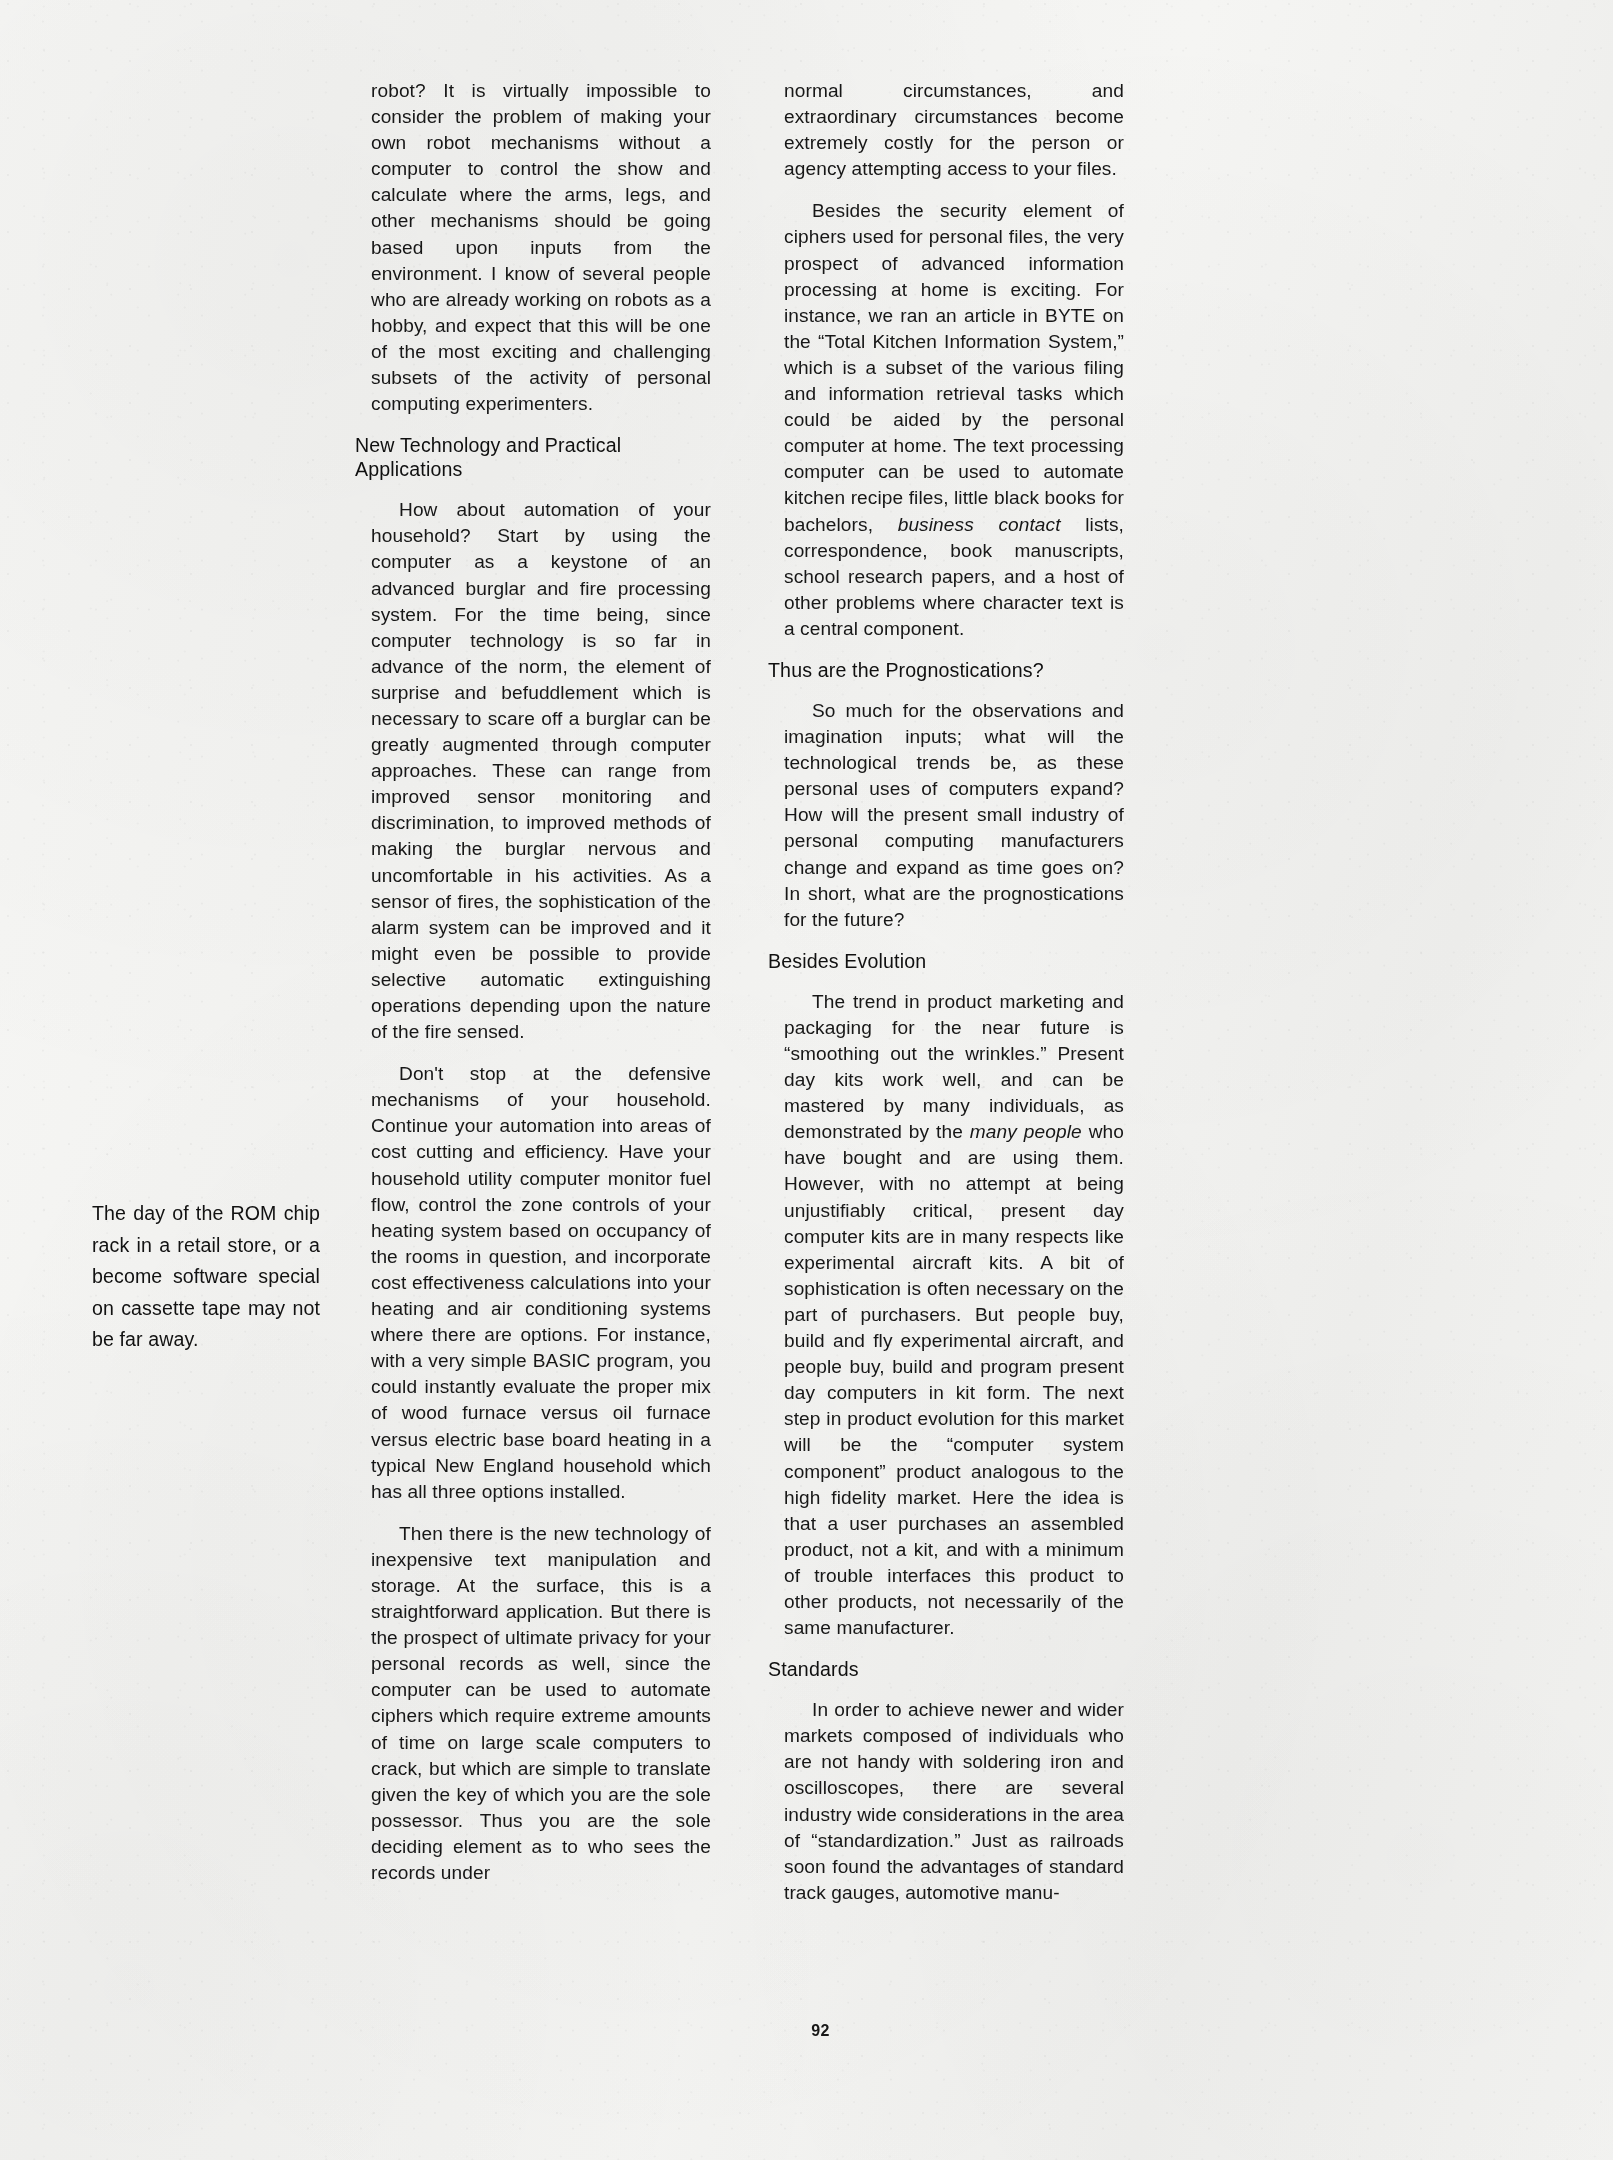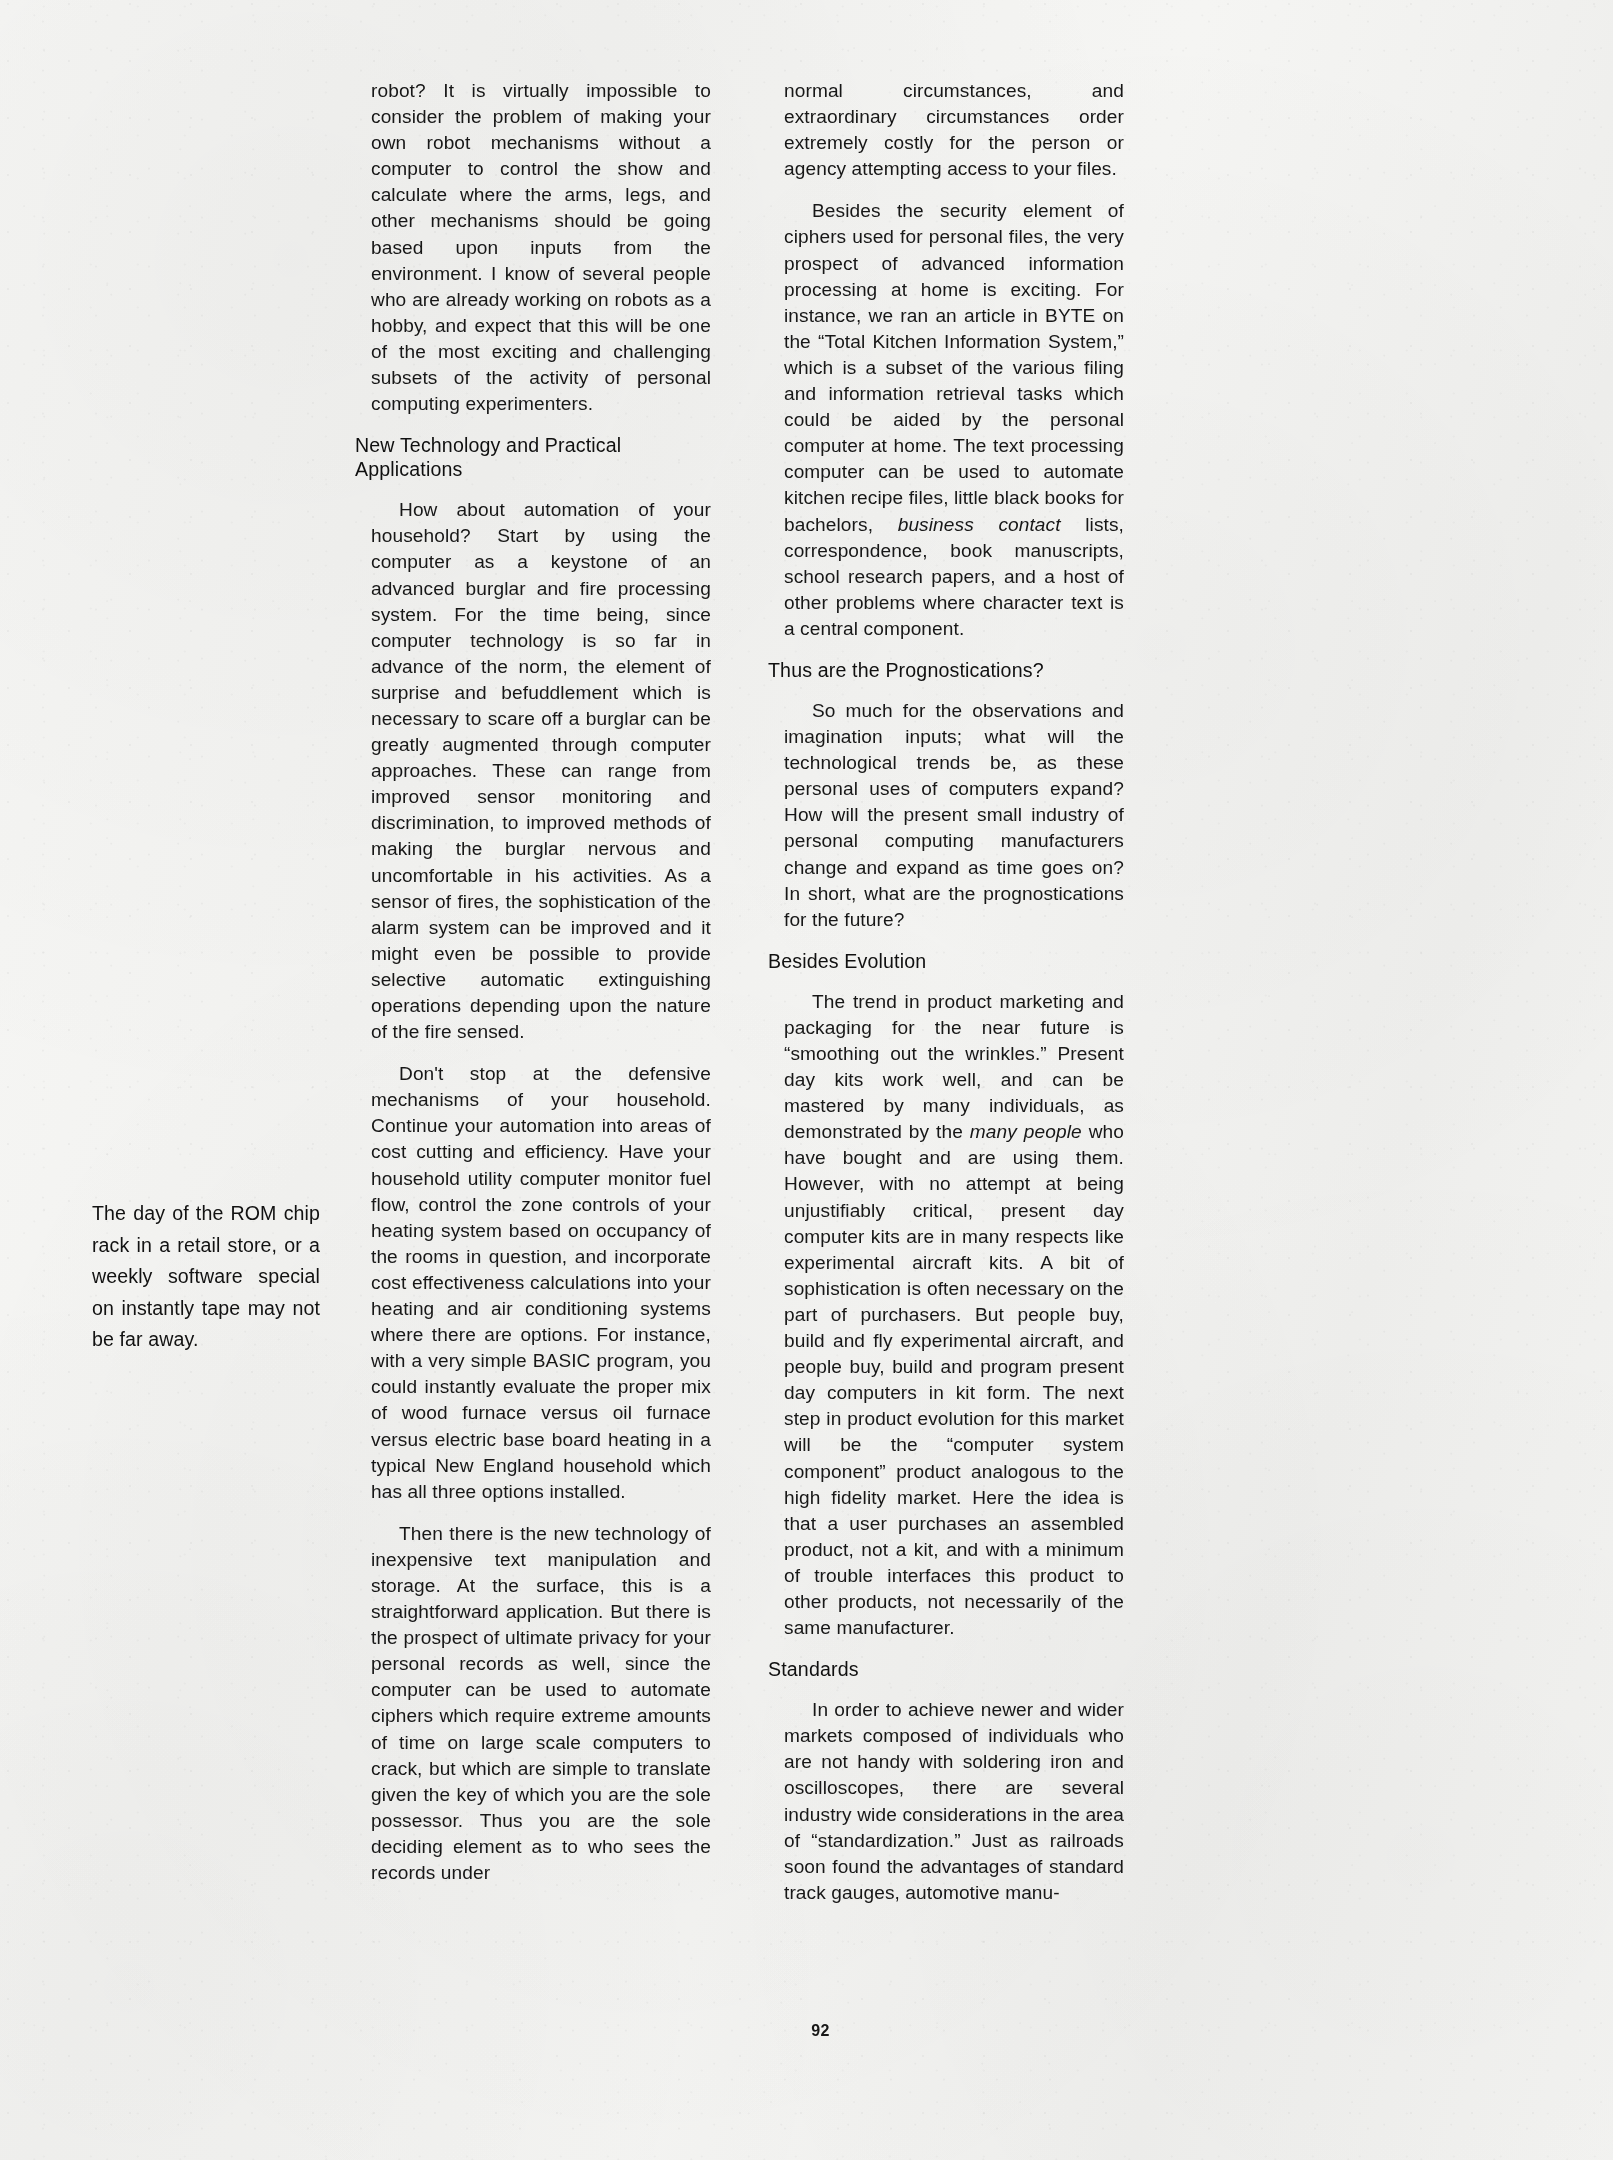--- a/index.html
+++ b/index.html
@@ -121,30 +121,30 @@
 
     <div class="col col-left">
         <p class="noindent">robot? It is virtually impossible to consider the problem of making your own robot mechanisms without a computer to control the show and calculate where the arms, legs, and other mechanisms should be going based upon inputs from the environment. I know of several people who are already working on robots as a hobby, and expect that this will be one of the most exciting and challenging subsets of the activity of personal computing experimenters.</p>
         <h2 class="sec sec-gap-top sec-gap-bottom">New Technology and Practical Applications</h2>
         <p>How about automation of your household? Start by using the computer as a keystone of an advanced burglar and fire processing system. For the time being, since computer technology is so far in advance of the norm, the element of surprise and befuddlement which is necessary to scare off a burglar can be greatly augmented through computer approaches. These can range from improved sensor monitoring and discrimination, to improved methods of making the burglar nervous and uncomfortable in his activities. As a sensor of fires, the sophistication of the alarm system can be improved and it might even be possible to provide selective automatic extinguishing operations depending upon the nature of the fire sensed.</p>
         <p>Don't stop at the defensive mechanisms of your household. Continue your automation into areas of cost cutting and efficiency. Have your household utility computer monitor fuel flow, control the zone controls of your heating system based on occupancy of the rooms in question, and incorporate cost effectiveness calculations into your heating and air conditioning systems where there are options. For instance, with a very simple BASIC program, you could instantly evaluate the proper mix of wood furnace versus oil furnace versus electric base board heating in a typical New England household which has all three options installed.</p>
         <p>Then there is the new technology of inexpensive text manipulation and storage. At the surface, this is a straightforward application. But there is the prospect of ultimate privacy for your personal records as well, since the computer can be used to automate ciphers which require extreme amounts of time on large scale computers to crack, but which are simple to translate given the key of which you are the sole possessor. Thus you are the sole deciding element as to who sees the records under</p>
       </div>
 
     <div class="col col-right">
-        <p class="noindent">normal circumstances, and extraordinary circumstances order extremely costly for the person or agency attempting access to your files.</p>
+        <p class="noindent">normal circumstances, and extraordinary circumstances become extremely costly for the person or agency attempting access to your files.</p>
         <p><span>Besides the security element of ciphers used for personal files, the very prospect of advanced information processing at home is exciting. For instance, we ran an article in BYTE on the “Total Kitchen Information System,” which is a subset of the various filing and information retrieval tasks which could be aided by the personal computer at home. The text processing computer can be used to automate kitchen recipe files, little black books for bachelors, </span><em>business contact</em><span> lists, correspondence, book manuscripts, school research papers, and a host of other problems where character text is a central component.</span></p>
         <h2 class="sec sec-gap-top sec-gap-bottom">Thus are the Prognostications?</h2>
         <p>So much for the observations and imagination inputs; what will the technological trends be, as these personal uses of computers expand? How will the present small industry of personal computing manufacturers change and expand as time goes on? In short, what are the prognostications for the future?</p>
         <h2 class="sec sec-gap-top sec-gap-bottom">Besides Evolution</h2>
         <p><span>The trend in product marketing and packaging for the near future is “smoothing out the wrinkles.” Present day kits work well, and can be mastered by many individuals, as demonstrated by the </span><em>many people</em><span> who have bought and are using them. However, with no attempt at being unjustifiably critical, present day computer kits are in many respects like experimental aircraft kits. A bit of sophistication is often necessary on the part of purchasers. But people buy, build and fly experimental aircraft, and people buy, build and program present day computers in kit form. The next step in product evolution for this market will be the “computer system component” product analogous to the high fidelity market. Here the idea is that a user purchases an assembled product, not a kit, and with a minimum of trouble interfaces this product to other products, not necessarily of the same manufacturer.</span></p>
         <h2 class="sec sec-gap-top sec-gap-bottom">Standards</h2>
         <p>In order to achieve newer and wider markets composed of individuals who are not handy with soldering iron and oscilloscopes, there are several industry wide considerations in the area of “standardization.” Just as railroads soon found the advantages of standard track gauges, automotive manu-</p>
       </div>
 
-    <div class="pullquote">The day of the ROM chip rack in a retail store, or a weekly software special on instantly tape may not be far away.</div>
+    <div class="pullquote">The day of the ROM chip rack in a retail store, or a become software special on cassette tape may not be far away.</div>
 
     <div class="folio">92</div>
 
   </div>
 
   <div class="grain"></div>
 </div>
 
 </body></html>

